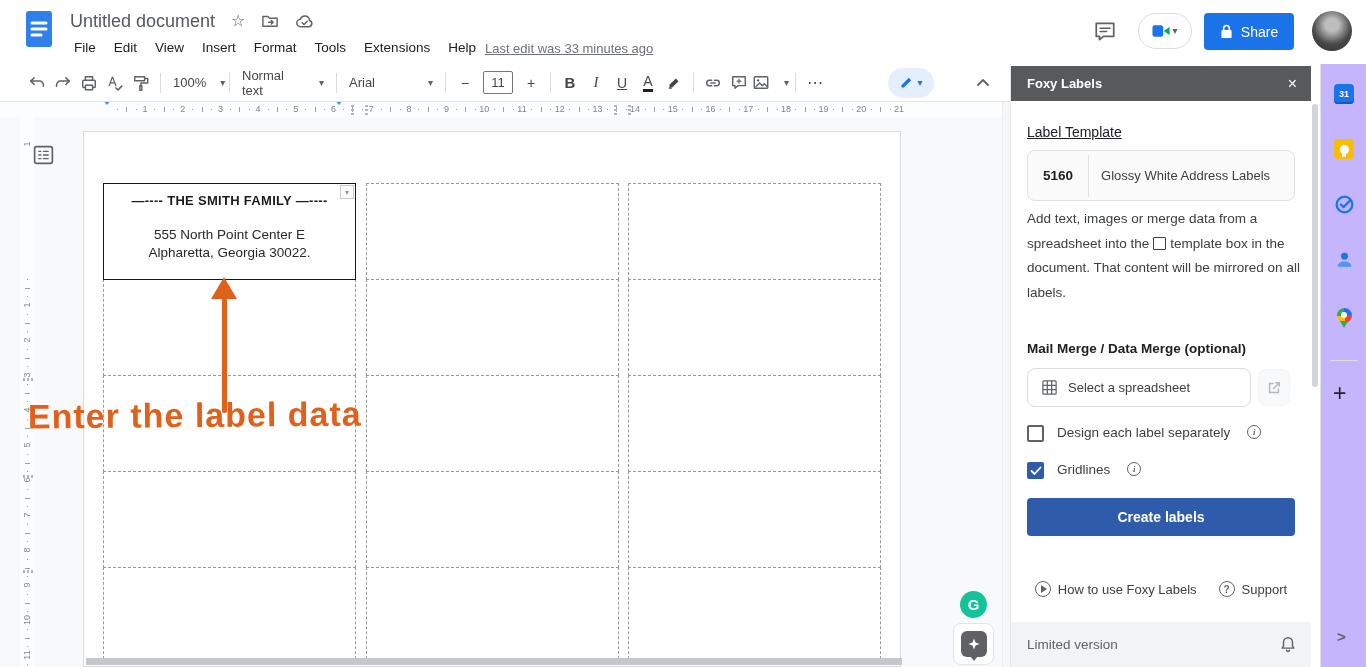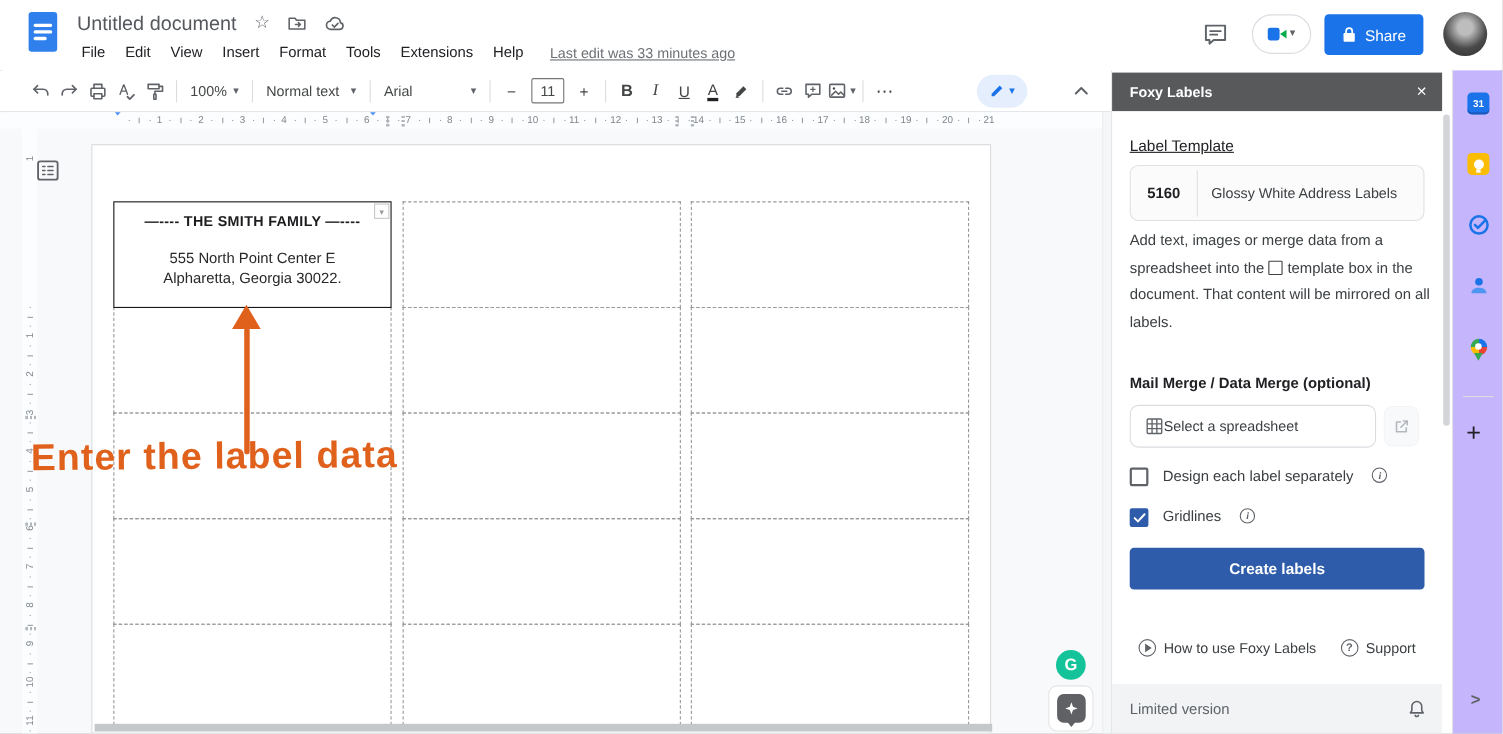--- a/index.html
+++ b/index.html
@@ -8,29 +8,29 @@
   .window{position:relative;width:1366px;height:667px;background:#fff;outline:2px solid #a5a7aa;outline-offset:-2px;overflow:hidden;}
   .ico svg{stroke:#5f6368;fill:none;stroke-width:1.6;stroke-linecap:round;stroke-linejoin:round;display:block;}
   
   .topbar{position:absolute;left:0;top:0;width:1366px;height:64px;background:#fff;}
   .docs-logo{position:absolute;left:25px;top:10px;}
   .title-row{position:absolute;left:70px;top:8px;display:flex;align-items:center;height:26px;}
   .doc-title{font-size:18px;color:#55585c;}
   .title-ic{margin-left:16px;color:#5f6368;font-size:16px;line-height:1;cursor:default;}
   .menubar{position:absolute;left:65px;top:36px;display:flex;align-items:center;height:24px;}
   .menu-item{padding:0 9px;font-size:13.5px;color:#202124;line-height:24px;border-radius:4px;cursor:default;}
-  .last-edit{margin-left:15px;font-size:13px;color:#6d7175;text-decoration:underline;white-space:nowrap;}
+  .last-edit{font-size:13px;color:#6d7175;text-decoration:underline;white-space:nowrap;}
   .comment-top{position:absolute;left:1093px;top:20px;}
   .meet-pill{position:absolute;left:1138px;top:13px;width:54px;height:36px;border:1px solid #dadce0;border-radius:18px;display:flex;align-items:center;justify-content:center;gap:2px;background:#fff;}
   .share-btn{position:absolute;left:1204px;top:13px;width:90px;height:37px;background:#1a73e8;border-radius:4px;color:#fff;display:flex;align-items:center;justify-content:center;gap:8px;font-size:14px;font-weight:500;}
   .avatar{position:absolute;left:1312px;top:11px;width:40px;height:40px;border-radius:50%;background:radial-gradient(circle at 50% 35%,#bdbdbd 0 20%,#4a4a4a 58%,#2e2e2e 100%);}
   .caret{font-size:10px;color:#5f6368;line-height:1;}
   
   .toolbar{position:absolute;left:0;top:64px;width:1010px;height:38px;background:#fff;border-bottom:1px solid #e3e6e8;display:flex;align-items:center;padding-left:24px;}
-  .tb-btn{height:28px;min-width:26px;display:flex;align-items:center;justify-content:center;border-radius:4px;color:#444746;font-size:14px;gap:3px;}
+  .tb-btn{height:28px;min-width:26px;display:flex;align-items:center;justify-content:center;border-radius:4px;color:#444746;font-size:14px;gap:14px;}
   .tb-div{width:1px;height:20px;background:#dadce0;margin:0 6px;}
   .tb-zoom{width:56px;font-size:13px;color:#444746;justify-content:space-between;padding:0 6px;}
   .tb-style{width:94px;font-size:13px;color:#444746;justify-content:space-between;padding:0 6px;}
   .tb-font{width:96px;font-size:13px;color:#444746;justify-content:space-between;padding:0 6px;}
   .fs-box{width:30px;height:23px;border:1px solid #747775;border-radius:2px;display:flex;align-items:center;justify-content:center;font-size:13px;color:#444746;margin:0 5px;}
   .tb-B{font-weight:700;font-size:15px;}
   .tb-I{font-style:italic;font-size:15px;font-family:"Liberation Serif",serif;}
   .tb-U{text-decoration:underline;font-size:14px;}
   .tb-A{font-size:14px;font-weight:500;border-bottom:3px solid #202124;line-height:15px;}
   .pencil-pill{margin-left:auto;margin-right:36px;width:46px;height:30px;background:#e5eefc;border-radius:15px;display:flex;align-items:center;justify-content:center;gap:3px;}
@@ -73,21 +73,21 @@
   .sb-title{font-size:13px;font-weight:700;flex:1;}
   .sb-close{font-size:16px;line-height:1;color:#fff;}
   .sb-scroll-thumb{position:absolute;right:2px;top:40px;width:6px;height:283px;background:#d3d5d8;border-radius:3px;}
   .sb-h1{position:absolute;left:16px;font-size:14px;font-weight:500;color:#202124;}
   .tpl-box{position:absolute;left:16px;top:86px;width:268px;height:51px;background:#fbfbfc;border:1px solid #dfe1e5;border-radius:8px;display:flex;align-items:center;}
   .tpl-code{font-size:13.5px;font-weight:700;color:#202124;padding:0 15px;}
   .tpl-sep{width:1px;height:42px;background:#dfe1e5;}
   .tpl-name{font-size:13px;color:#3c4043;padding-left:12px;}
   .sb-par{position:absolute;left:16px;top:143px;width:276px;font-size:13.5px;color:#3c4043;line-height:24.5px;}
   .inline-sq{display:inline-block;width:13px;height:13px;border:1.2px solid #3c4043;border-radius:1px;vertical-align:-2px;margin:0 4px;}
-  .select-btn{position:absolute;left:16px;top:304px;width:224px;height:39px;border:1px solid #dadce0;border-radius:8px;background:#fff;display:flex;align-items:center;padding-left:13px;font-size:13px;color:#3c4043;}
+  .select-btn{position:absolute;left:16px;top:304px;width:224px;height:39px;border:1px solid #dadce0;border-radius:8px;background:#fff;display:flex;align-items:center;gap:10px;padding-left:13px;font-size:13px;color:#3c4043;}
   .ext-btn{position:absolute;left:247px;top:305px;width:32px;height:37px;background:#f8f9fa;border:1px solid #f1f3f4;border-radius:8px;display:flex;align-items:center;justify-content:center;}
   .ext-btn svg{stroke:#b3b7bc;}
   .cb-row{position:absolute;left:16px;display:flex;align-items:flex-start;gap:13px;font-size:13.5px;color:#3c4043;}
   .cb{width:17px;height:17px;border:2px solid #5f6368;border-radius:2px;background:#fff;flex:none;}
   .cb.checked{border:none;background:#2e5caa;display:flex;align-items:center;justify-content:center;}
   .info-ic{width:14px;height:14px;border:1.2px solid #5f6368;border-radius:50%;font-size:9px;color:#5f6368;display:inline-flex;align-items:center;justify-content:center;margin-left:4px;font-family:"Liberation Serif",serif;font-style:italic;font-weight:700;}
   .create-btn{position:absolute;left:16px;top:434px;width:268px;height:38px;background:#2e5caa;border-radius:4px;color:#fff;font-size:14px;font-weight:600;display:flex;align-items:center;justify-content:center;}
   .links-row{position:absolute;left:0;top:517px;width:300px;display:flex;justify-content:center;gap:22px;font-size:13px;color:#3c4043;}
   .link-item{display:flex;align-items:center;gap:7px;}
   .play-ic{width:16px;height:16px;border:1.4px solid #5f6368;border-radius:50%;display:flex;align-items:center;justify-content:center;}

